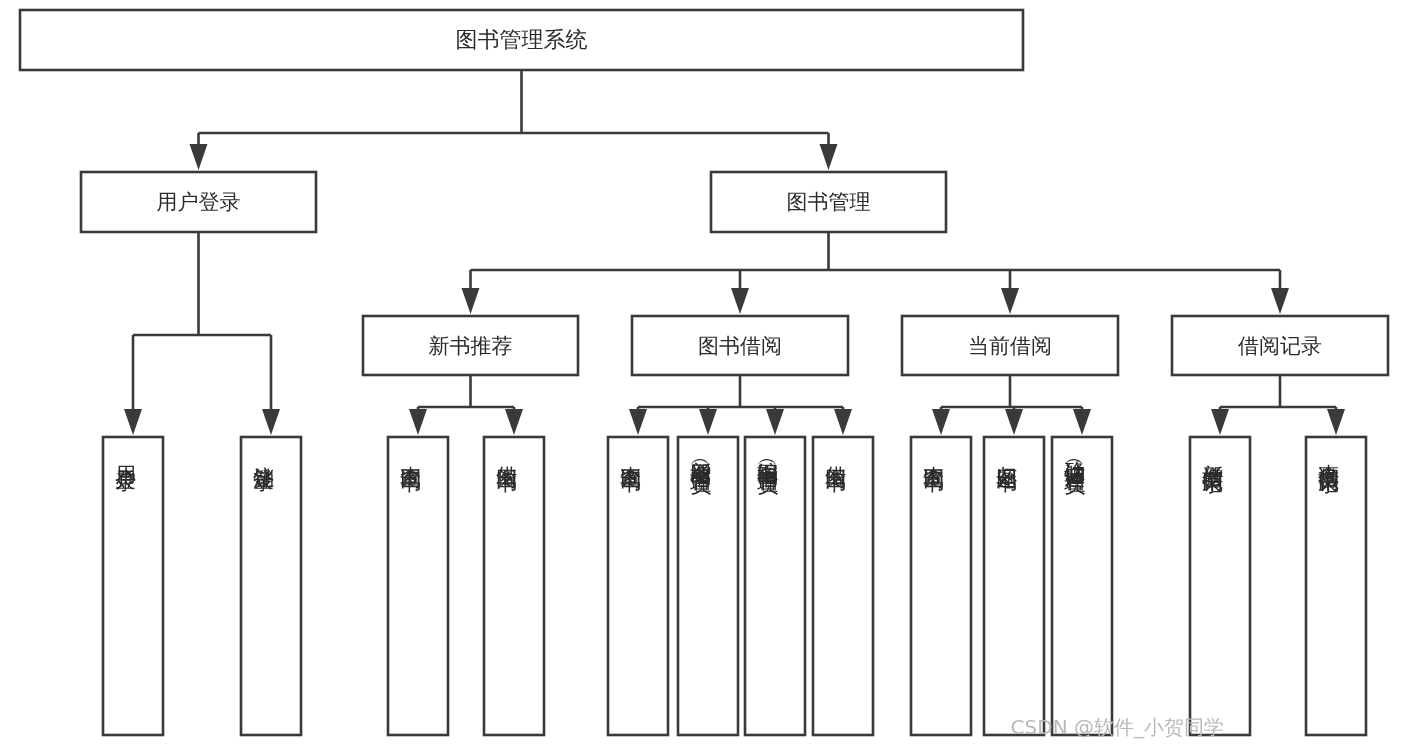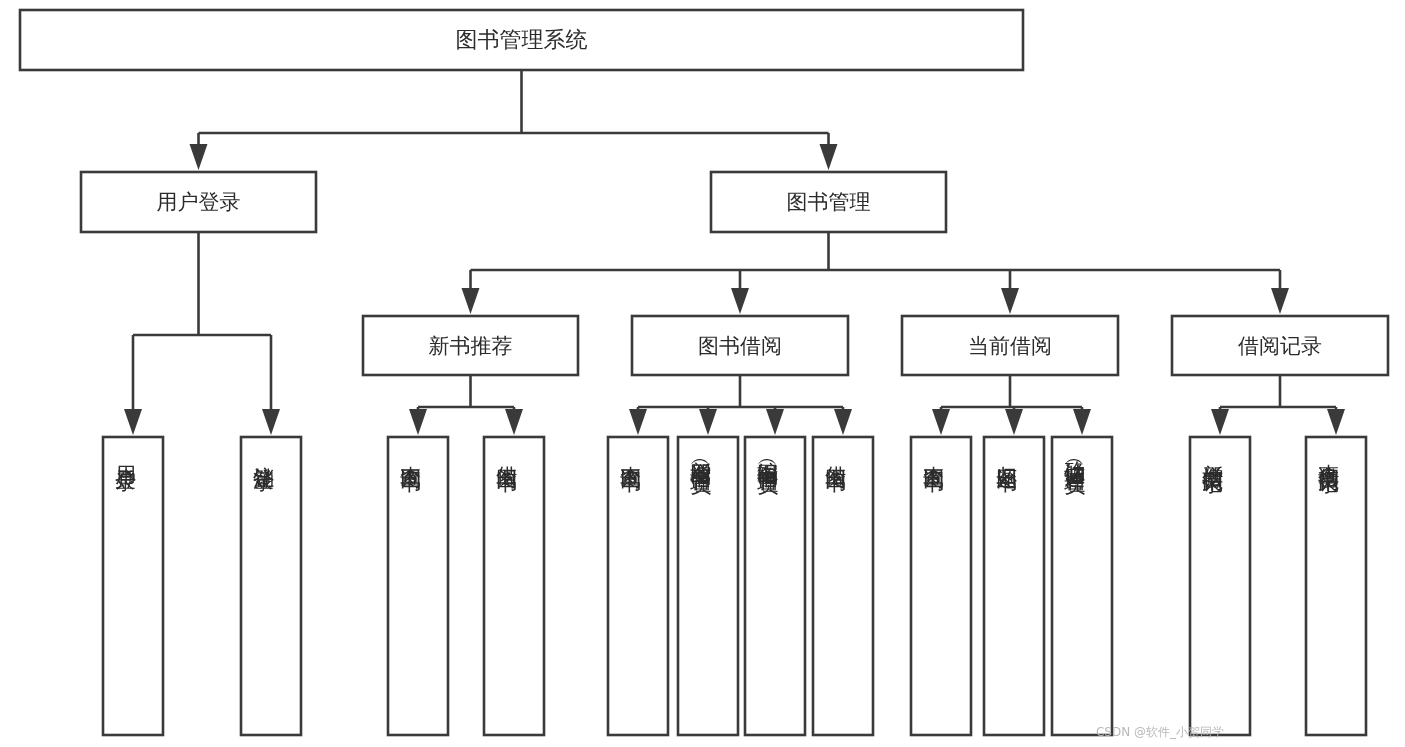--- a/index.html
+++ b/index.html
@@ -59,21 +59,21 @@
   }
   .arrow-head {
     fill: #3a3a3a;
     stroke: none;
   }
   .watermark {
     position: absolute;
     right: 12px;
     bottom: 6px;
     font-family: "DejaVu Sans", "Liberation Sans", sans-serif;
-    font-size: 12px;
+    font-size: 20px;
     color: #b8b8b8;
     white-space: nowrap;
     user-select: none;
   }
 </style>
 </head>
 <body>
 
 <div id="diagram-root">
   <svg class="diagram-canvas" viewBox="0 0 1405 747">

